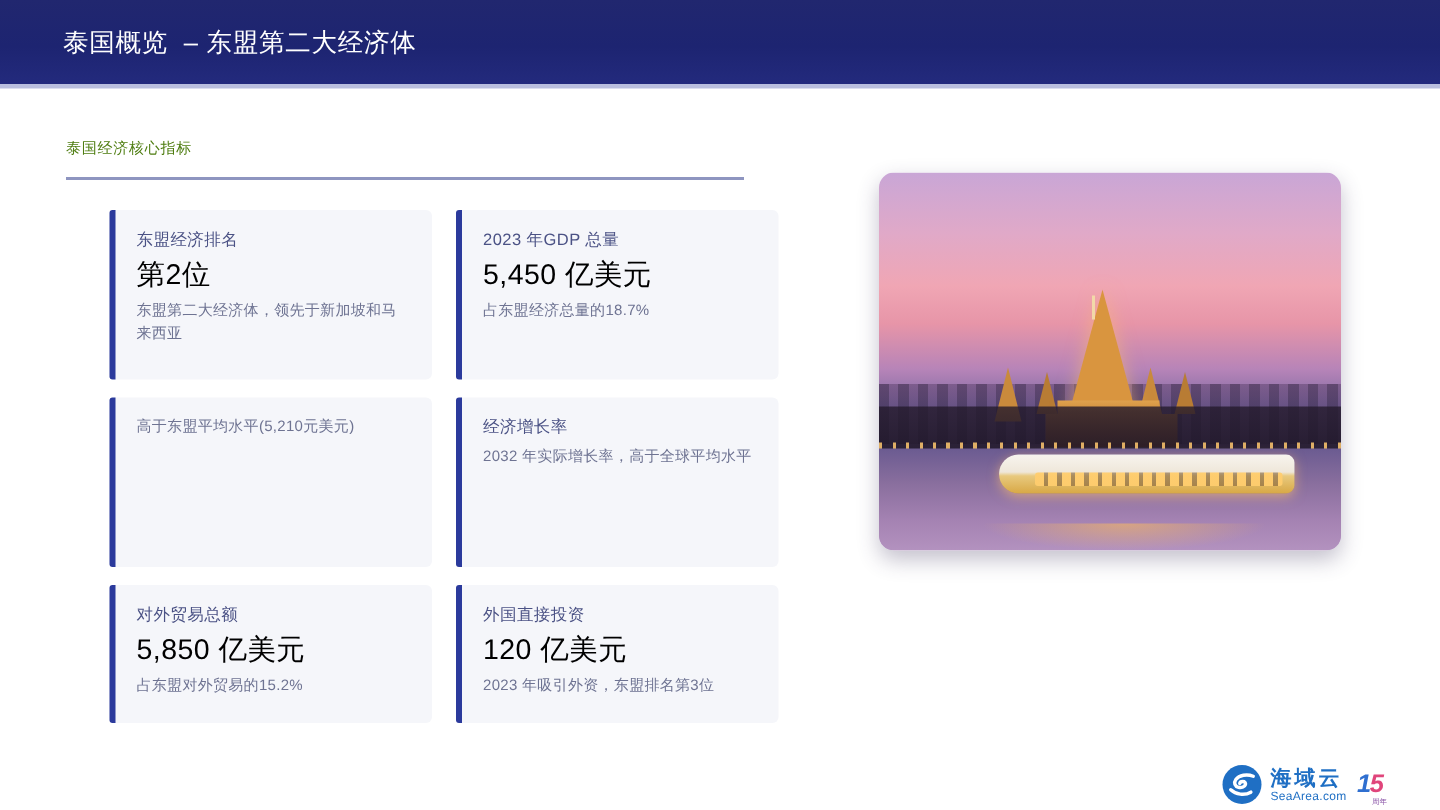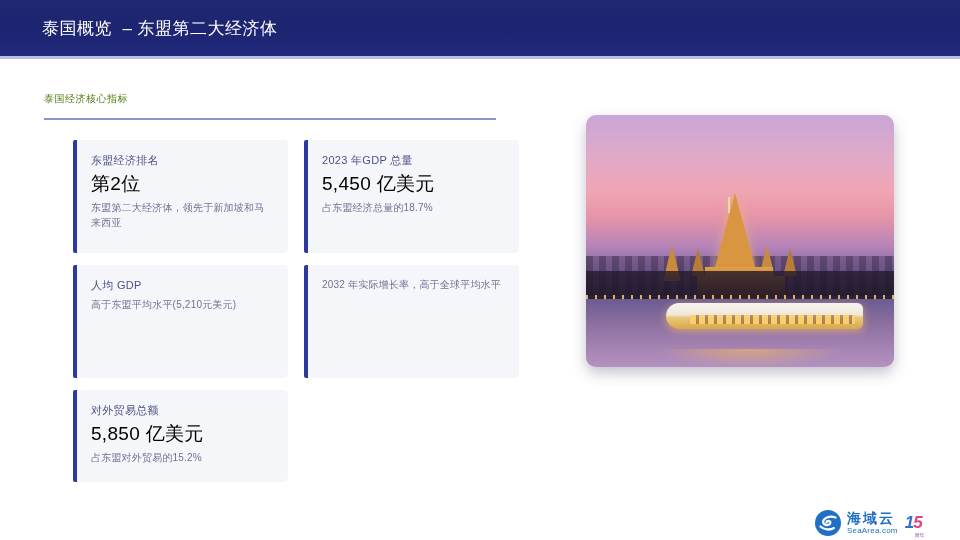--- a/index.html
+++ b/index.html
@@ -330,35 +330,41 @@
       <div class="card-accent"></div>
       <p class="card-label">2023 年GDP 总量</p>
       <p class="card-value">5,450 亿美元</p>
       <p class="card-note">占东盟经济总量的18.7%</p>
     </div>
   </div>
 
   <div class="card-row mid">
     <div class="card">
       <div class="card-accent"></div>
-      <p class="card-label">人均 GDP</p>
       <p class="card-note">高于东盟平均水平(5,210元美元)</p>
     </div>
     <div class="card">
       <div class="card-accent"></div>
+      <p class="card-label">经济增长率</p>
       <p class="card-note">2032 年实际增长率，高于全球平均水平</p>
     </div>
   </div>
 
   <div class="card-row short">
     <div class="card">
       <div class="card-accent"></div>
       <p class="card-label">对外贸易总额</p>
       <p class="card-value">5,850 亿美元</p>
       <p class="card-note">占东盟对外贸易的15.2%</p>
+    </div>
+    <div class="card">
+      <div class="card-accent"></div>
+      <p class="card-label">外国直接投资</p>
+      <p class="card-value">120 亿美元</p>
+      <p class="card-note">2023 年吸引外资，东盟排名第3位</p>
     </div>
   </div>
 
 </div>
 
 <div class="photo-wrap">
   <div class="photo" title="泰国曼谷郑王庙黄昏风景">
     <div class="skyline"></div>
     <div class="satellite sat-1"></div>
     <div class="satellite sat-2"></div>

